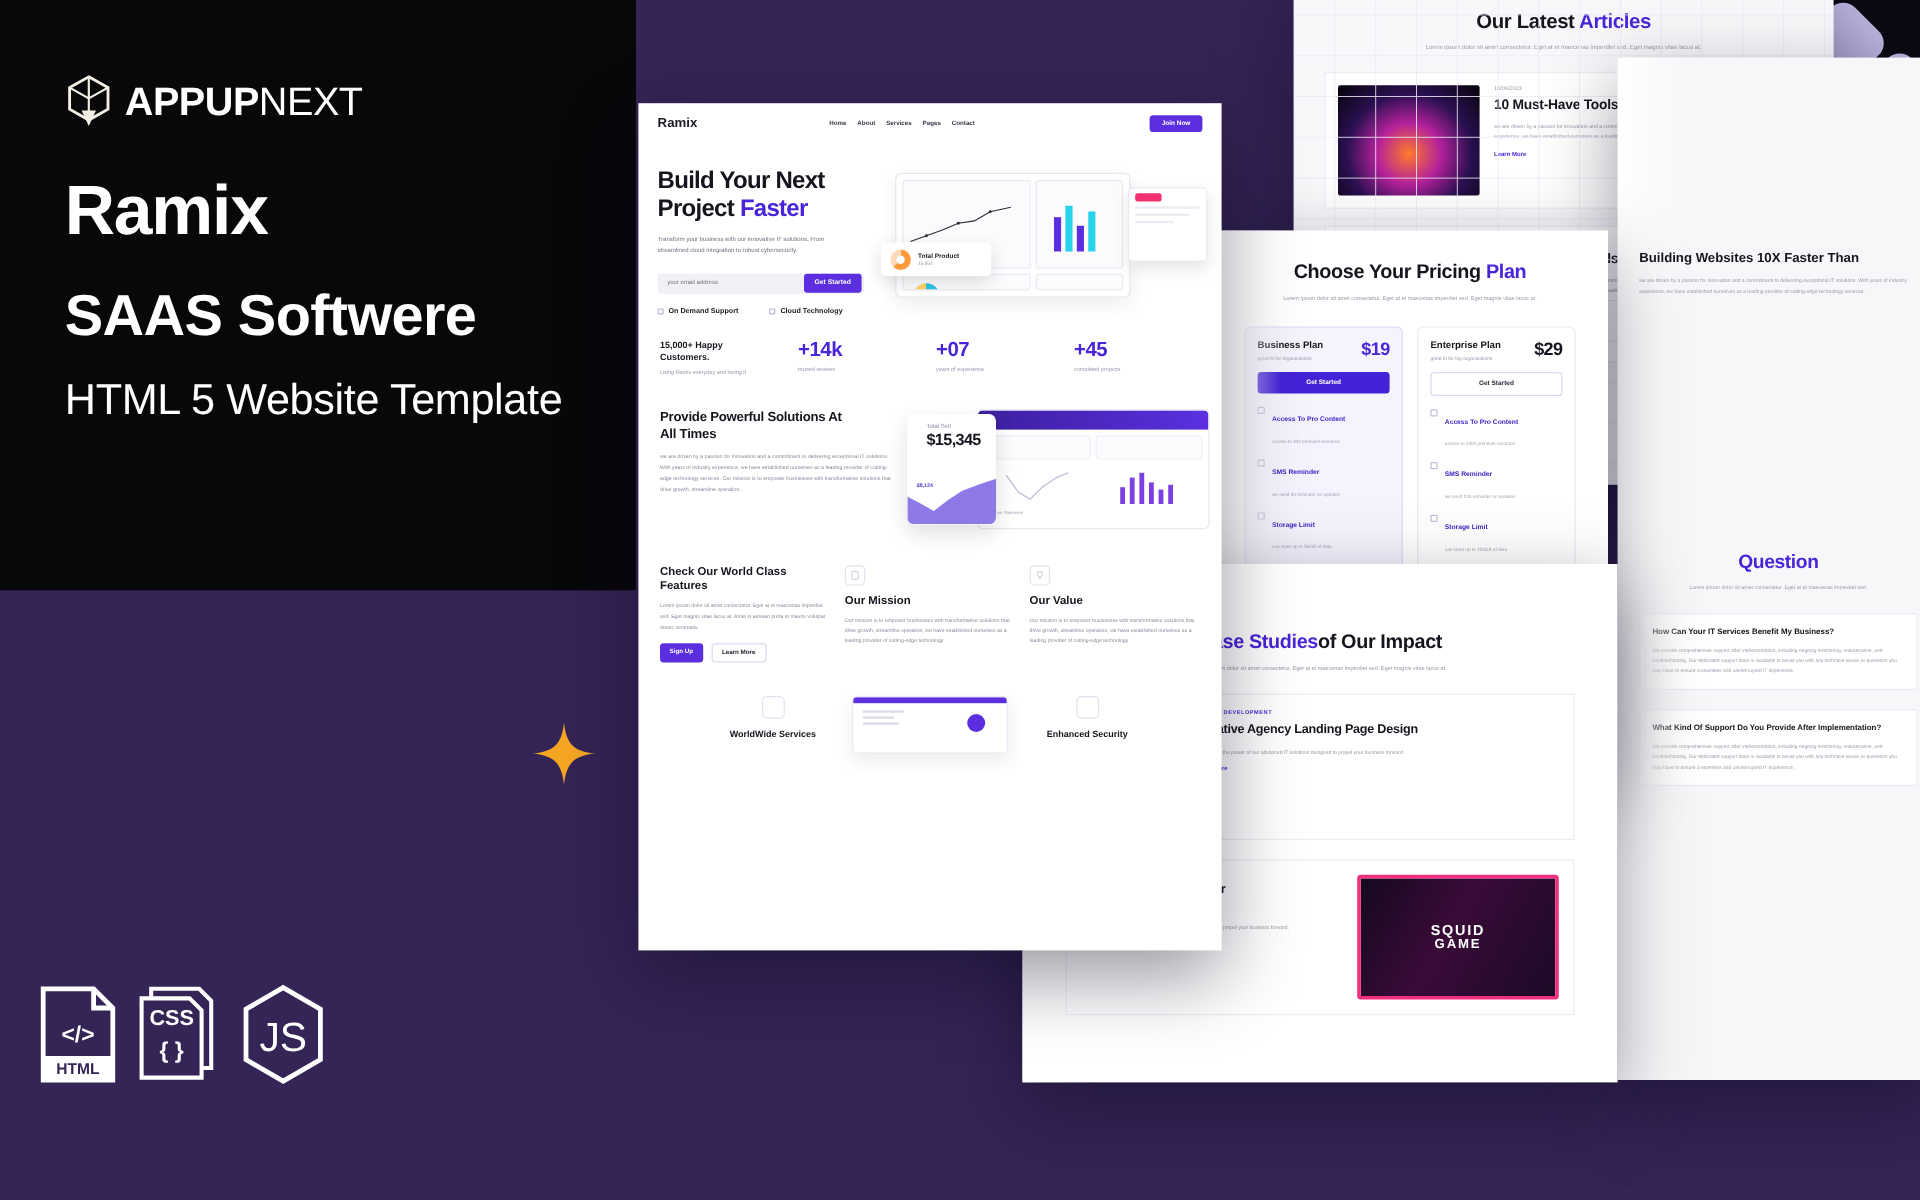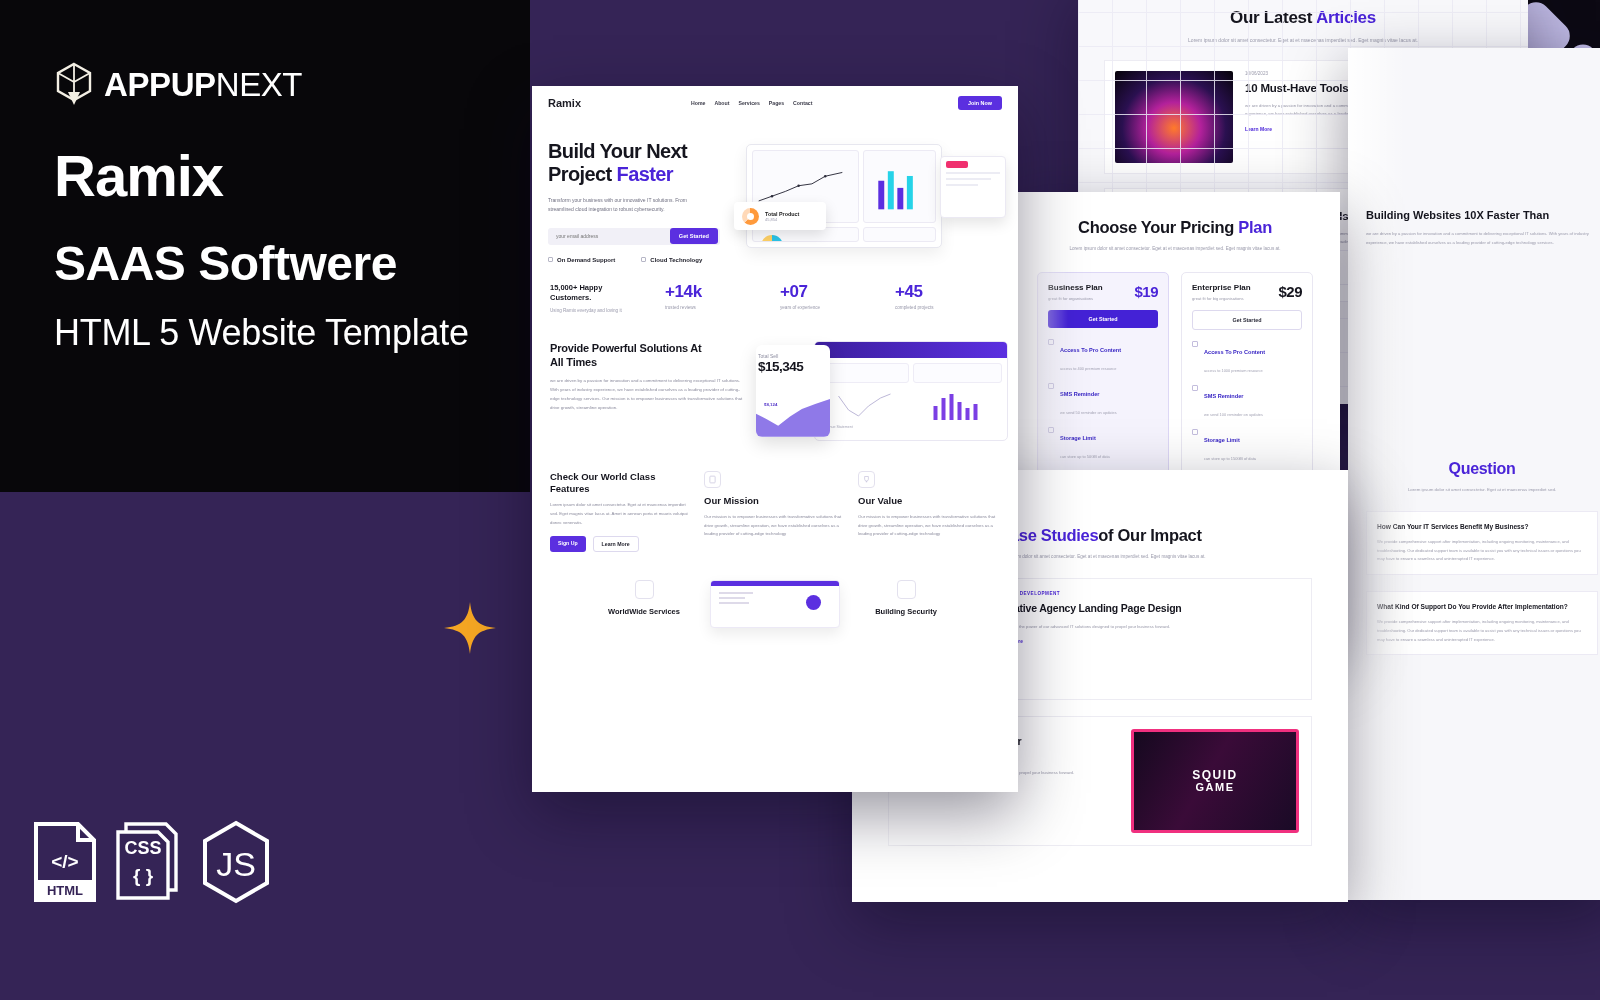--- a/index.html
+++ b/index.html
@@ -112,21 +112,21 @@
   .stat-n { font-size: 17px; font-weight: 700; color: #4a24d8; line-height: 1; letter-spacing: -0.4px; }
   .stat-s { font-size: 4.6px; color: #9999ab; margin-top: 5px; }
 
   .solutions { display: flex; padding: 16px 18px 10px; gap: 10px; position: relative; }
   .sol-left { width: 196px; }
   .sol-h { font-size: 11px; font-weight: 700; color: #15151e; line-height: 1.3; letter-spacing: -0.2px; }
   .sol-p { font-size: 4.4px; line-height: 2; color: #8a8a9c; margin-top: 8px; }
   .sol-right { flex: 1; position: relative; height: 104px; }
   .sell-card { position: absolute; left: 0; top: 4px; width: 74px; height: 92px;
                background: #fff; border-radius: 6px; box-shadow: 0 7px 18px rgba(0,0,0,.13);
-               padding: 8px 2px; z-index: 3; overflow: hidden; }
+               padding: 8px 16px; z-index: 3; overflow: hidden; }
   .sell-l { font-size: 5px; color: #8d8da0; }
   .sell-v { font-size: 13.5px; font-weight: 700; color: #15151e; letter-spacing: -0.5px; }
   .wave { position: absolute; left: 0; right: 0; bottom: 0; height: 42px;
           background: #8f79e8; clip-path: polygon(0 45%,14% 58%,30% 74%,46% 52%,62% 34%,80% 22%,100% 10%,100% 100%,0 100%); }
   .sell-tag { position: absolute; left: 8px; bottom: 30px; font-size: 4.4px; font-weight: 700; color: #5335c9; }
   .panel-b { position: absolute; left: 58px; top: 0; right: -8px; height: 100px;
              background: #fff; border: 1px solid #e9e7f2; border-radius: 5px; overflow: hidden; }
   .pb-top { height: 16px; background: linear-gradient(90deg,#3c1f9e,#5b2fe0); }
   .pb-body { display: grid; grid-template-columns: 1fr 1fr; gap: 4px; padding: 5px; }
   .mini-box { border: 1px solid #eeecf6; border-radius: 3px; height: 20px; background: #fcfcff; }
@@ -608,18 +608,18 @@
         <div class="fm-bar"></div>
         <div style="padding:6px 8px">
           <div style="height:2px;width:34px;background:#dedae9;margin-bottom:3px"></div>
           <div style="height:2px;width:26px;background:#dedae9;margin-bottom:3px"></div>
           <div style="height:2px;width:30px;background:#dedae9"></div>
         </div>
         <div class="fm-av"></div>
       </div>
       <div class="feat-side">
         <div class="fs-icon"></div>
-        <div class="fs-h">Building Security</div>
+        <div class="fs-h">Enhanced Security</div>
       </div>
     </div>
   </div>
 
 </div>
 
 </body></html>

